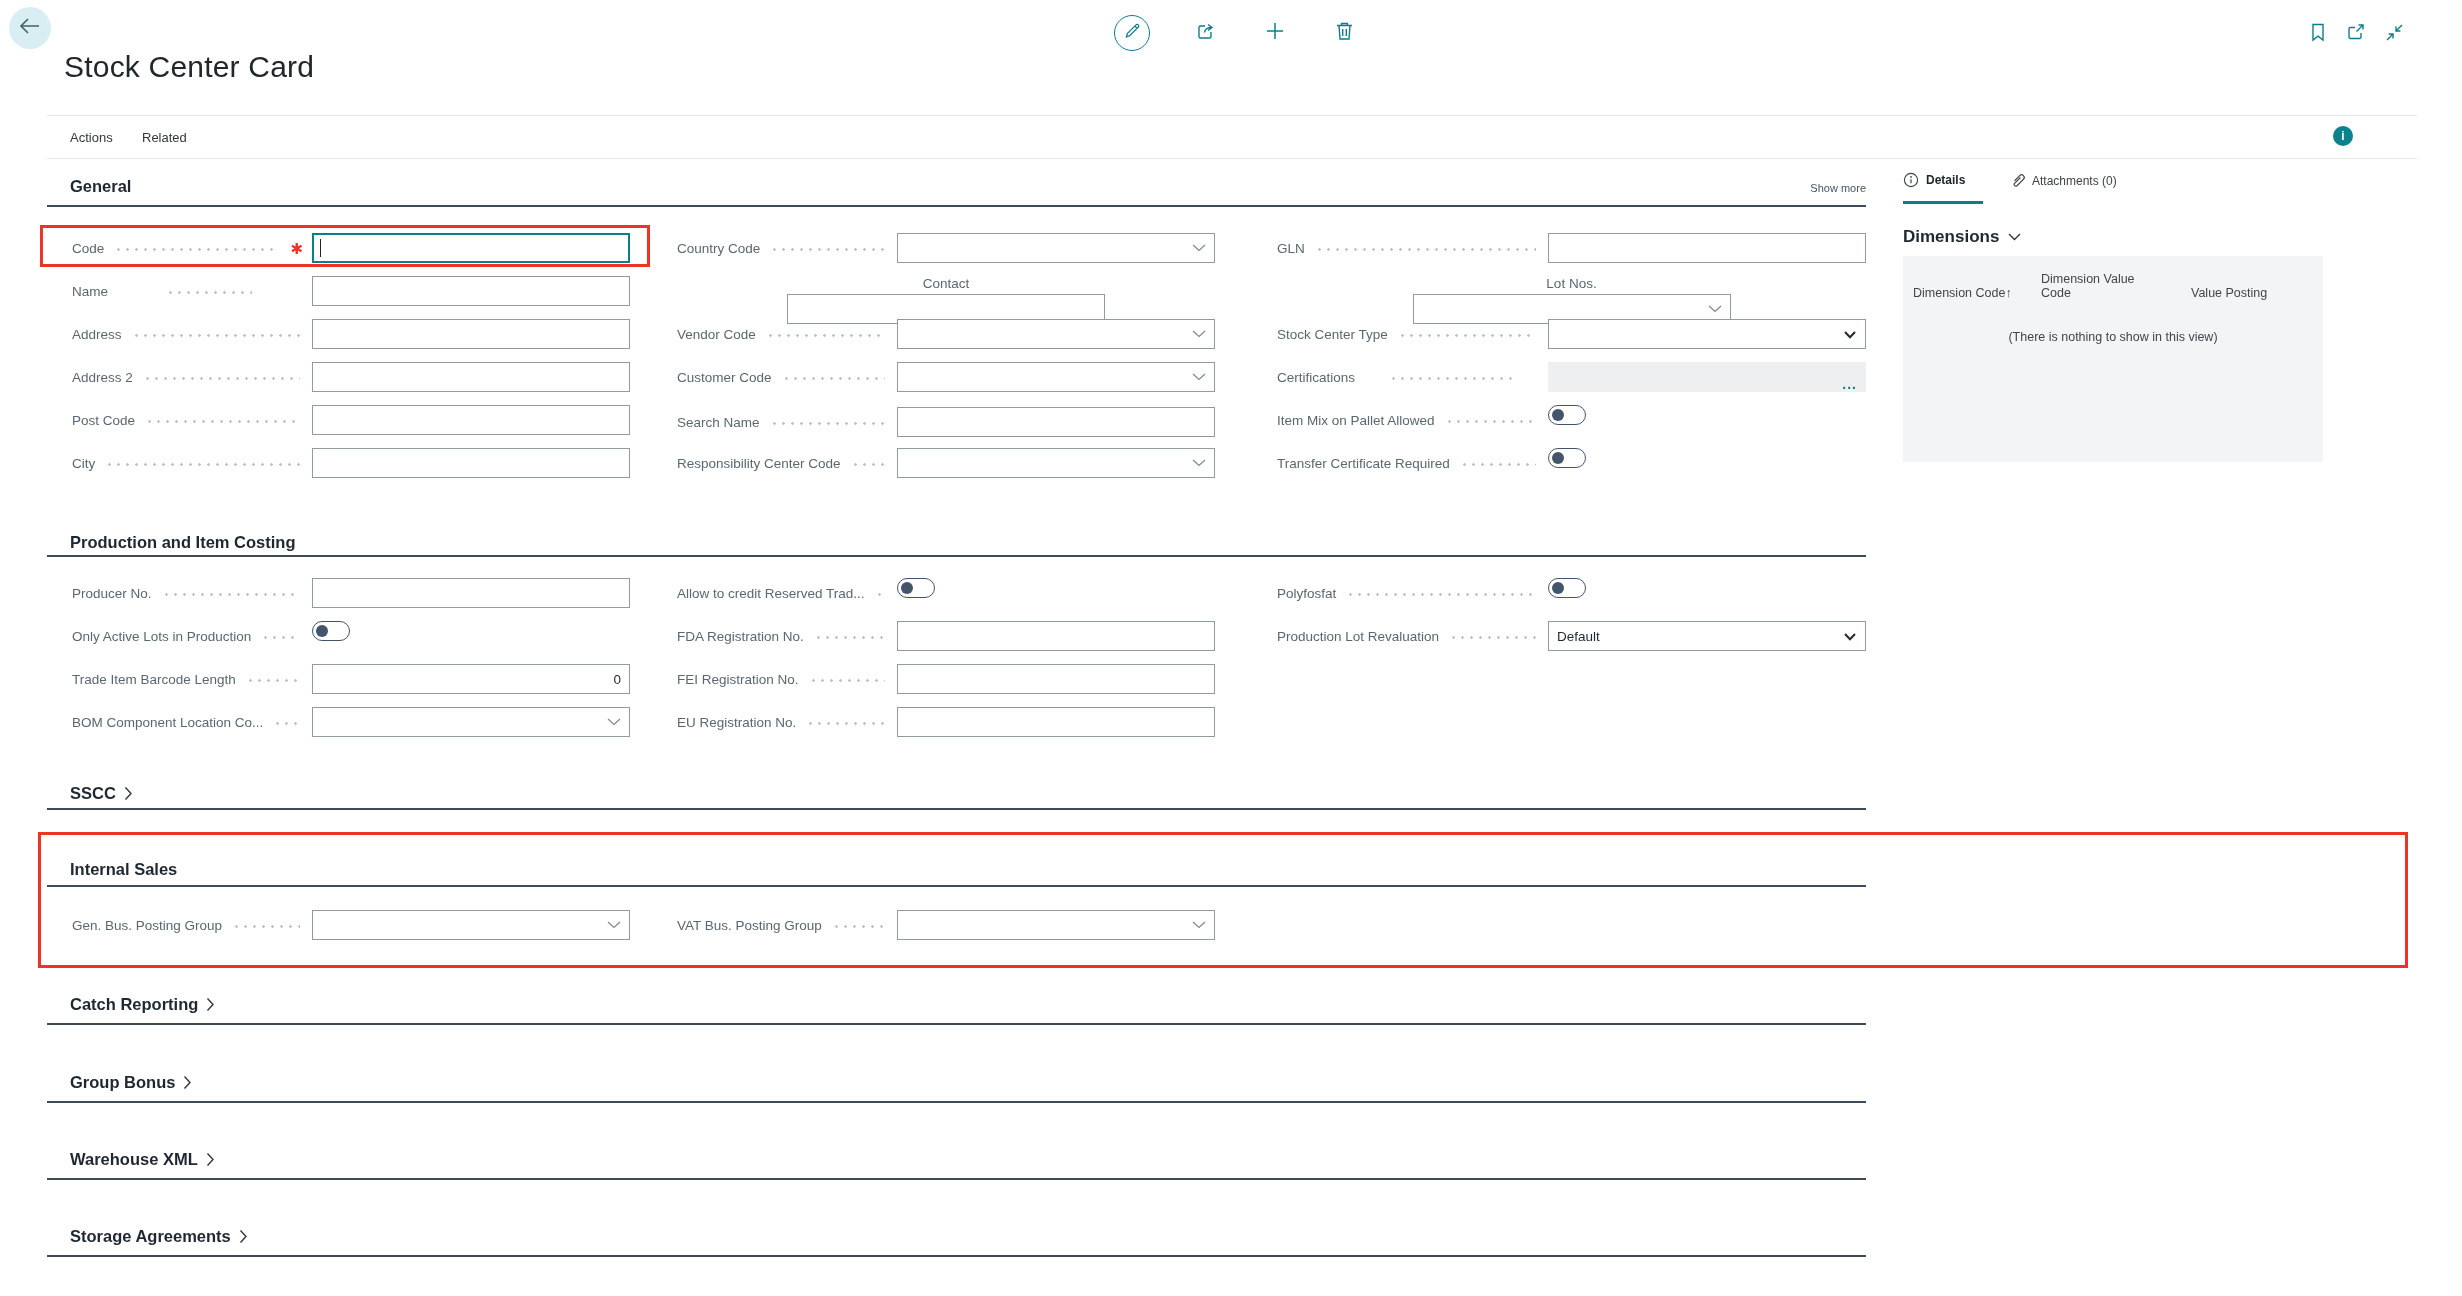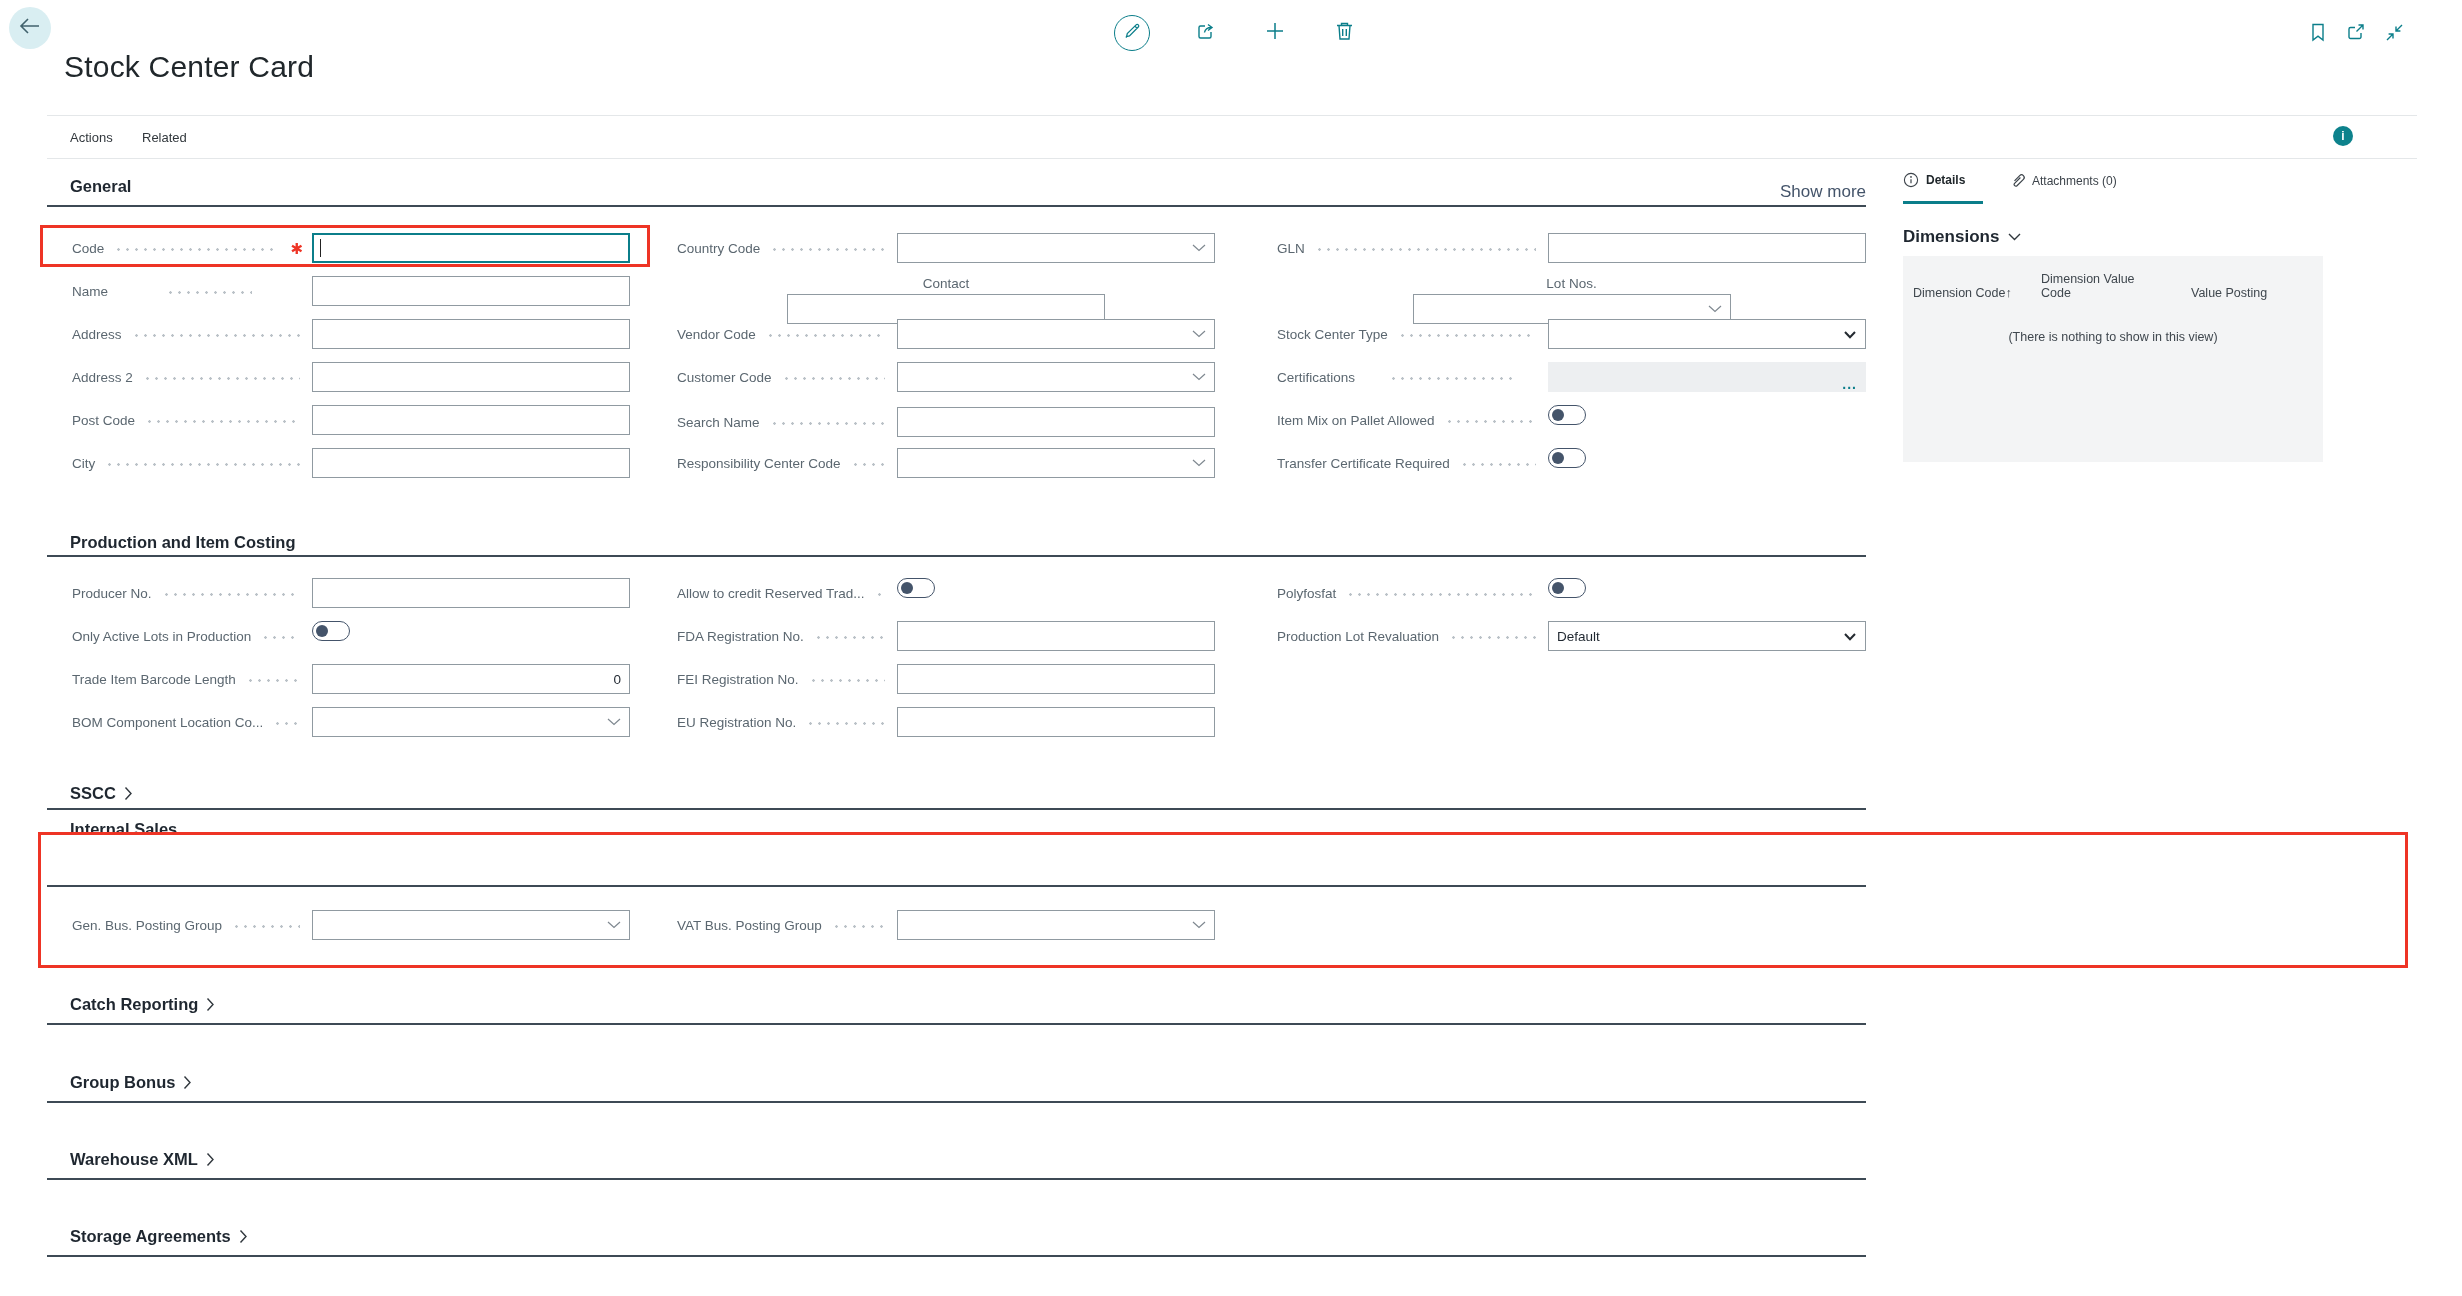--- a/index.html
+++ b/index.html
@@ -12,21 +12,21 @@
   .toolbtn{position:absolute;top:15px;width:36px;height:36px;display:flex;align-items:center;justify-content:center;color:#0b7e8a;cursor:pointer;}
   .pencilcircle{border:1.6px solid #0b7e8a;border-radius:50%;box-sizing:border-box;}
   .winbtn{position:absolute;top:22px;width:24px;height:24px;display:flex;align-items:center;justify-content:center;color:#0b7e8a;cursor:pointer;}
   .hdiv{position:absolute;height:1px;background:#e4e7e9;}
   .menuitem{position:absolute;top:130px;font-size:13px;color:#32383d;cursor:pointer;}
   .infocircle{position:absolute;left:2333px;top:126px;width:20px;height:20px;border-radius:50%;background:#0d828c;
               color:#fff;font-size:12px;font-weight:700;display:flex;align-items:center;justify-content:center;cursor:pointer;}
   
   .sechead{position:absolute;display:flex;align-items:center;gap:8px;font-size:16.5px;font-weight:600;color:#1f2730;cursor:pointer;white-space:nowrap;}
   .secline{position:absolute;height:2px;background:#3e4a55;}
-  .showmore{position:absolute;left:1740px;top:182px;width:126px;text-align:right;font-size:17px;color:#44546a;cursor:pointer;}
+  .showmore{position:absolute;left:1740px;top:182px;width:126px;text-align:right;font-size:11px;color:#44546a;cursor:pointer;}
   
   .frow{position:absolute;height:30px;display:flex;align-items:center;}
   .flbl{font-size:13.5px;color:#5b6770;white-space:nowrap;flex:none;}
   .lead{flex:1;height:3px;margin:3px 12px 0 10px;
         background-image:radial-gradient(circle,#bac1c7 1.1px,transparent 1.5px);
         background-size:9px 3px;background-repeat:repeat-x;background-position:left center;}
   .req{color:#ee3425;font-size:15px;margin:0 9px 0 0;flex:none;line-height:1;}
   .ctl{position:relative;flex:none;width:318px;height:30px;}
   .tbox{box-sizing:border-box;width:100%;height:100%;border:1px solid #909aa1;background:#fff;
         font-family:inherit;font-size:13.5px;color:#1f2730;padding:0 8px;outline:none;}
@@ -339,21 +339,21 @@
 </div>
 
 <div class="sechead" style="left:70px;top:784px;">
   <span>SSCC</span>
   <svg width="9" height="15" viewBox="0 0 9 15">
       <path d="M1.5 1.5L7 7.5l-5.5 6" fill="none" stroke="#30373d" stroke-width="1.4"></path>
     </svg>
 </div>
 <div class="secline" style="left:47px;top:808px;width:1819px;"></div>
 
-<div class="sechead" style="left:70px;top:820px;">
+<div class="sechead" style="left:70px;top:860px;">
   <span>Internal Sales</span>
 </div>
 <div class="secline" style="left:47px;top:885px;width:1819px;"></div>
 
 <div class="frow" style="left:72px;top:910px;width:558px;">
   <span class="flbl">Gen. Bus. Posting Group</span>
   <span class="lead"></span>
   <span class="ctl"><input class="tbox" style="">
     <svg class="chev" width="14" height="8" viewBox="0 0 14 8">
         <path d="M1 1l6 5.5L13 1" fill="none" stroke="#7f8890" stroke-width="1.2"></path>

